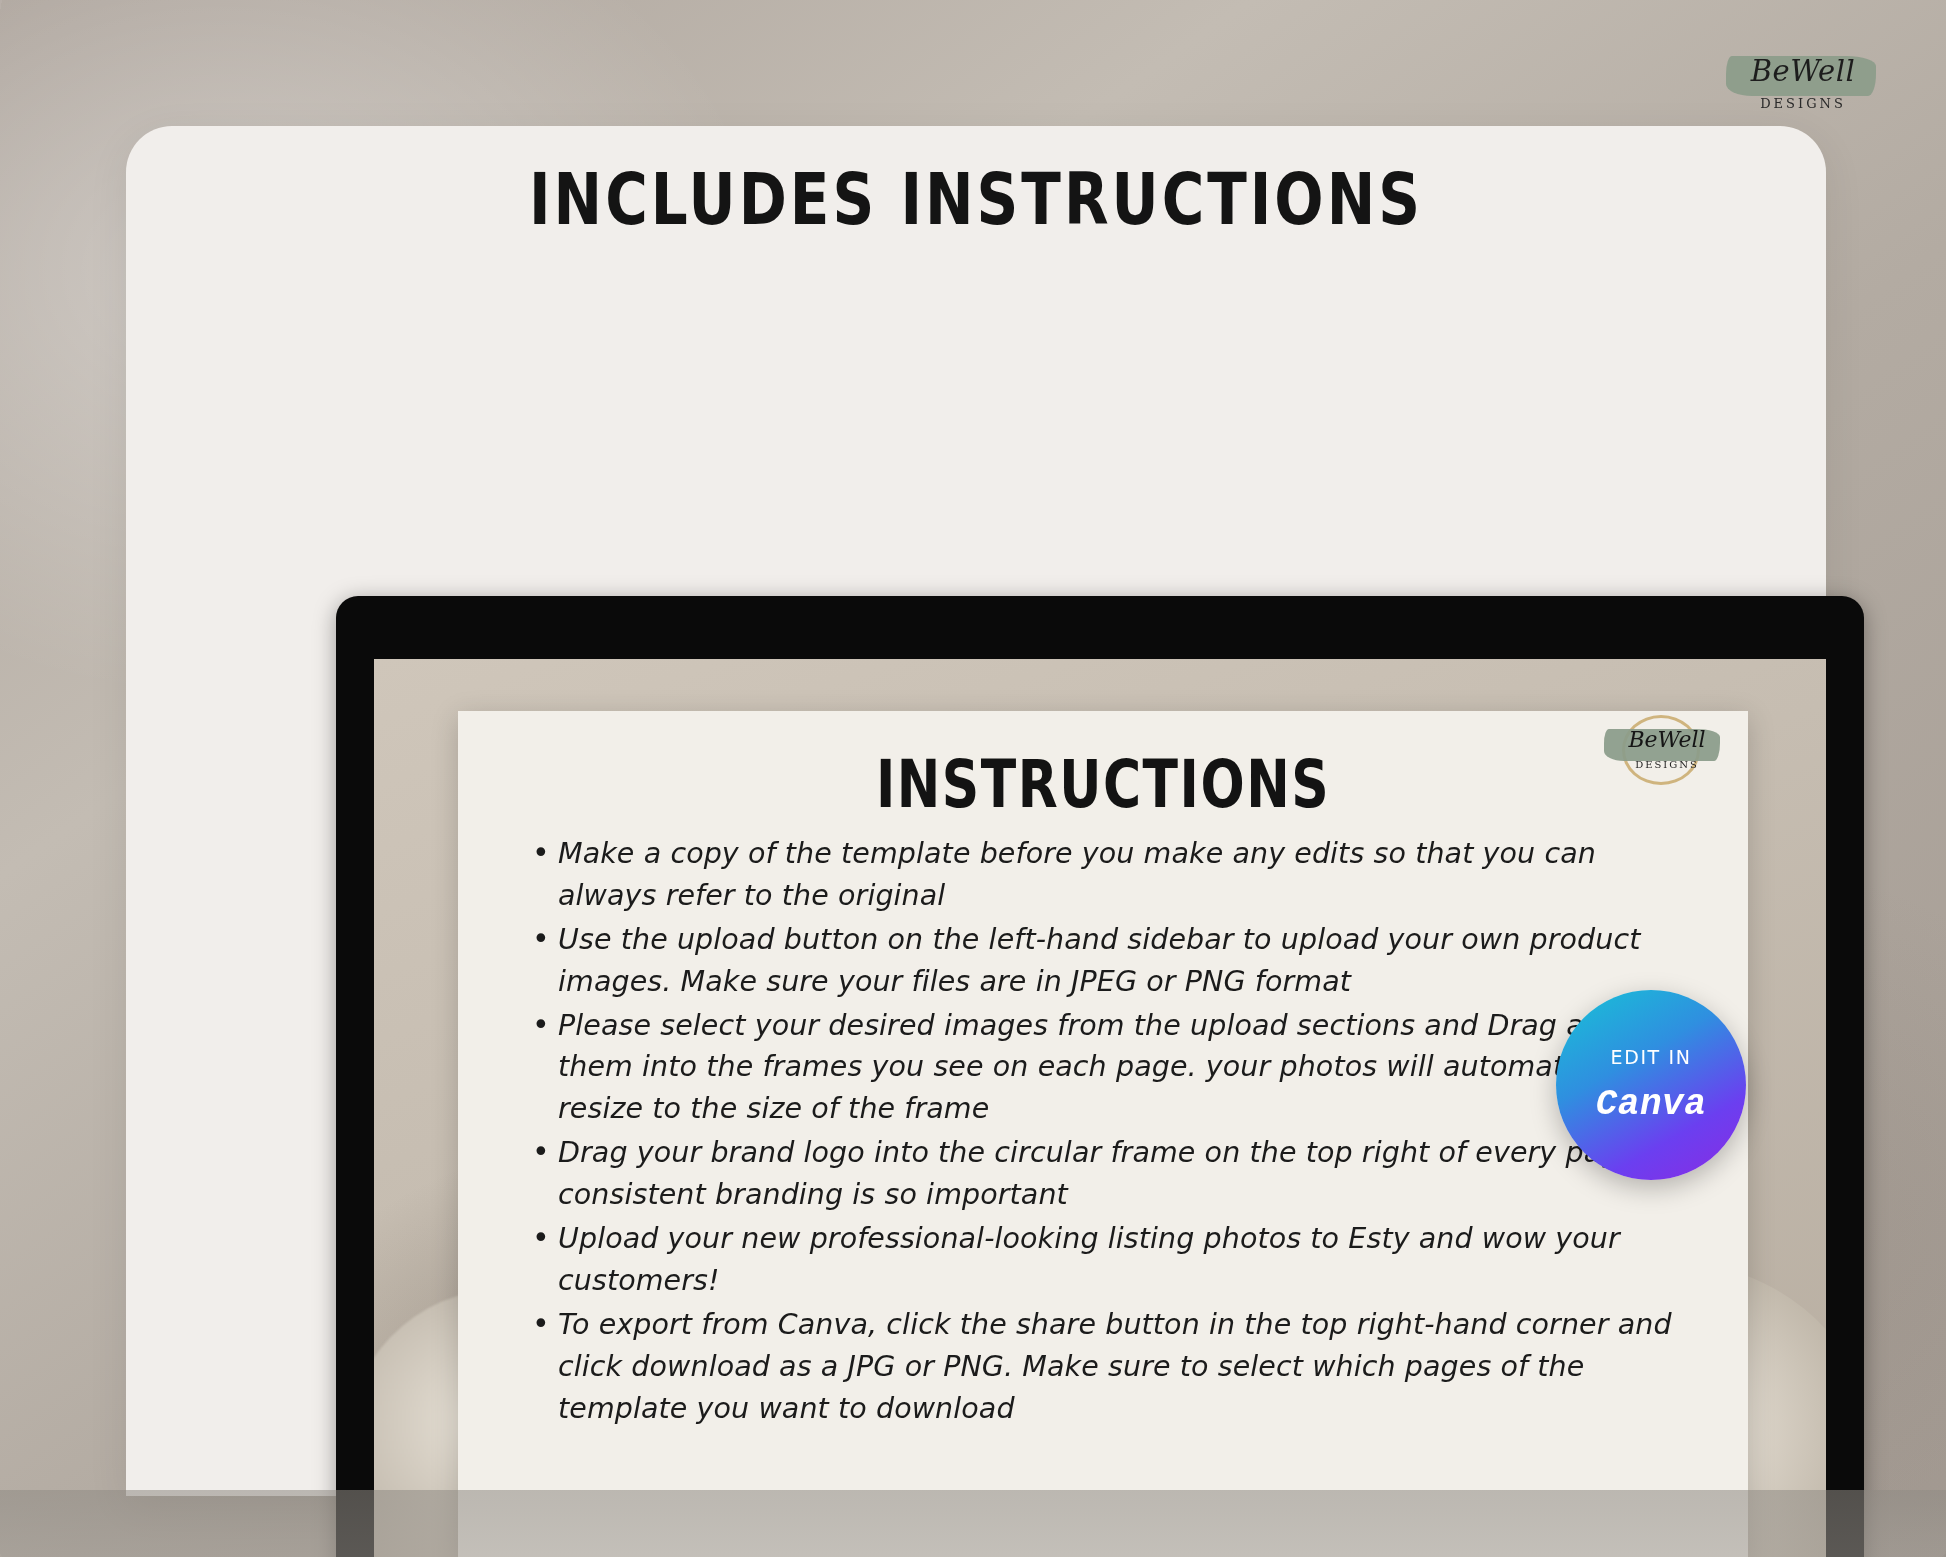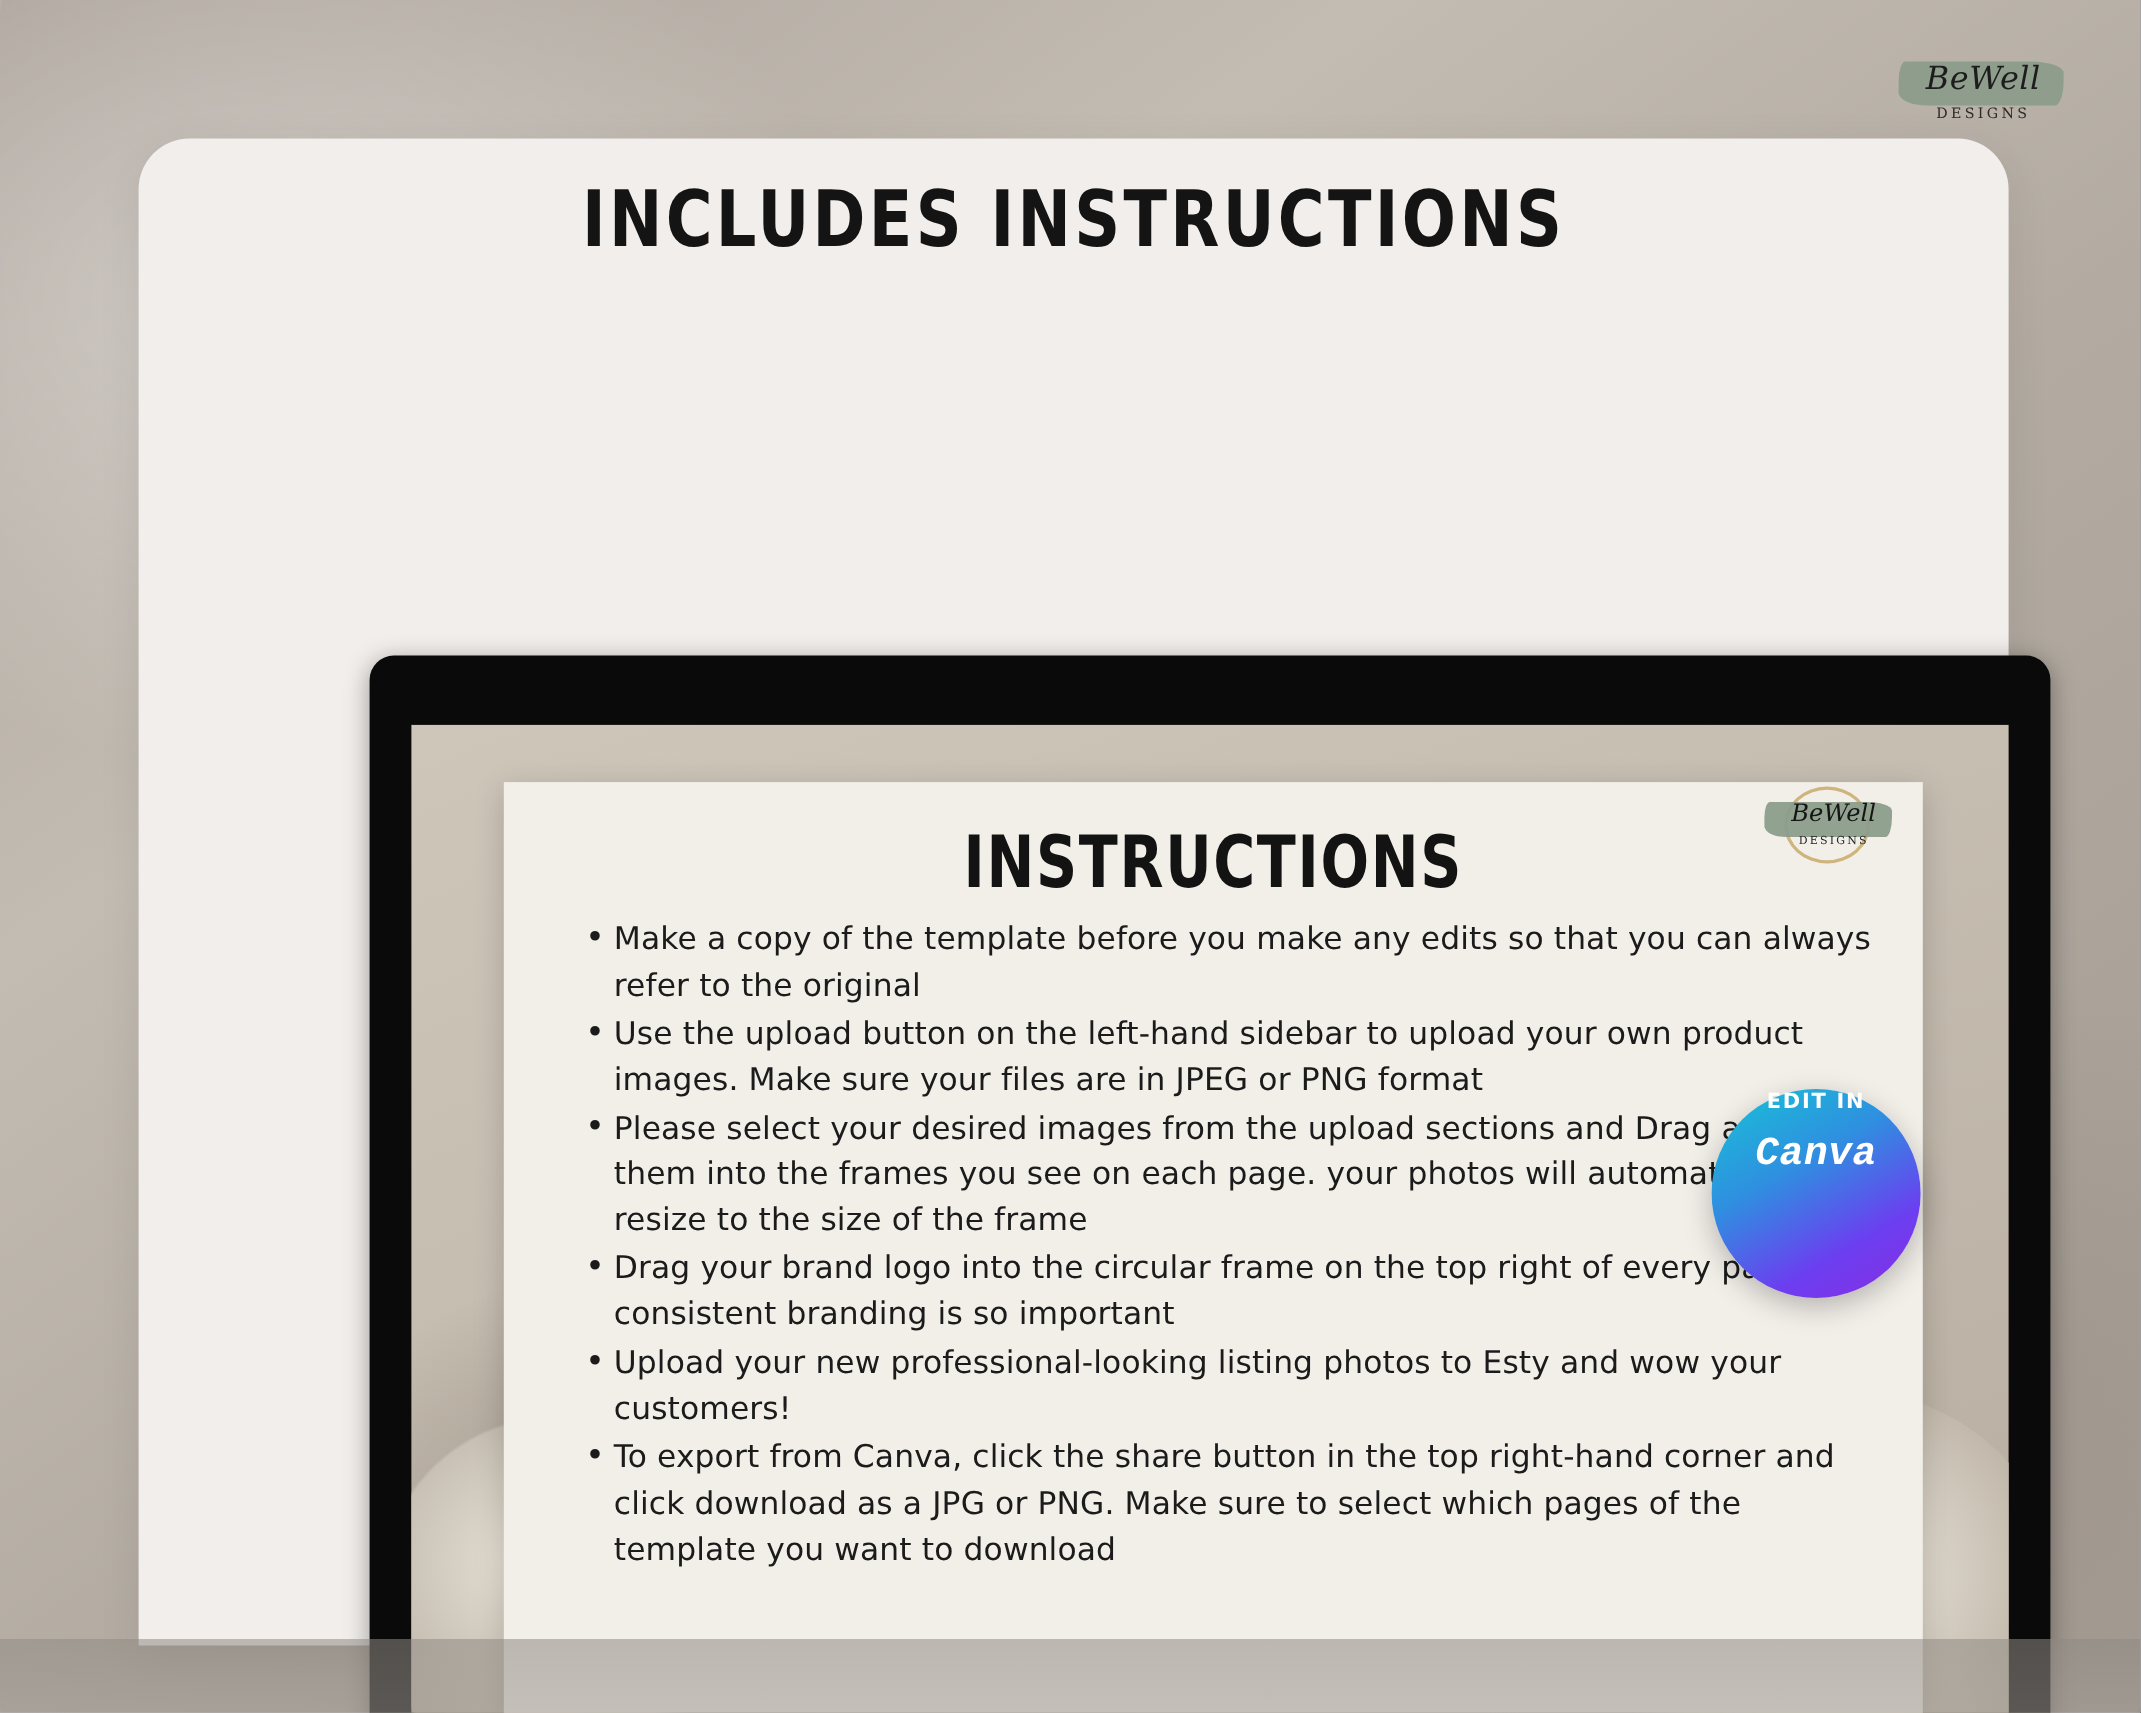--- a/index.html
+++ b/index.html
@@ -204,20 +204,21 @@
   }
   ul.doc-list li {
     position: relative;
     padding-left: 30px;
     font-family: "DejaVu Sans", sans-serif;
     font-size: 28.5px;
     line-height: 1.47;
     color: #1b1b1b;
     margin-bottom: 2px;
     letter-spacing: .1px;
+    font-style: italic;
   }
   ul.doc-list li::before {
     content: "•";
     position: absolute;
     left: 4px; top: -2px;
     font-size: 30px;
     color: #1b1b1b;
   }
   .desk-shadow {
     position: absolute;
@@ -233,22 +234,23 @@
     right: 80px; bottom: 316px;
     width: 190px; height: 190px;
     border-radius: 50%;
     background: linear-gradient(150deg, #17c3d6 0%, #2f8fe0 38%, #6b3ff0 72%, #8a2be2 100%);
     box-shadow: 0 8px 26px rgba(0,0,0,0.25);
     color: #fff;
     text-align: center;
     z-index: 6;
   }
   .canva-badge .edit-in {
-    font-family: "DejaVu Sans", sans-serif;
-    font-weight: 700;
+    margin-top: 56px;
+    font-family: "DejaVu Sans", sans-serif;
+    font-weight: 400;
     font-size: 19px;
     letter-spacing: 1.6px;
   }
   .canva-badge .canva {
     margin-top: 16px;
     font-family: Liberation Mono, monospace;
     font-style: italic;
     font-weight: 700;
     font-size: 36px;
     letter-spacing: 0.5px;

